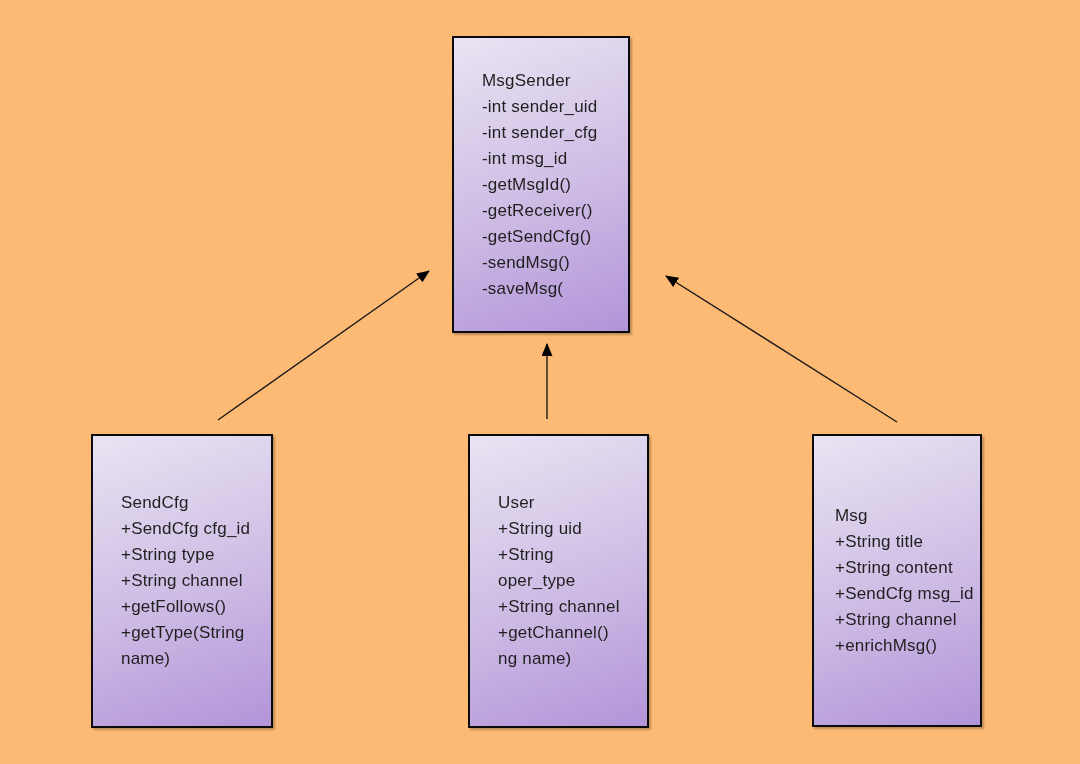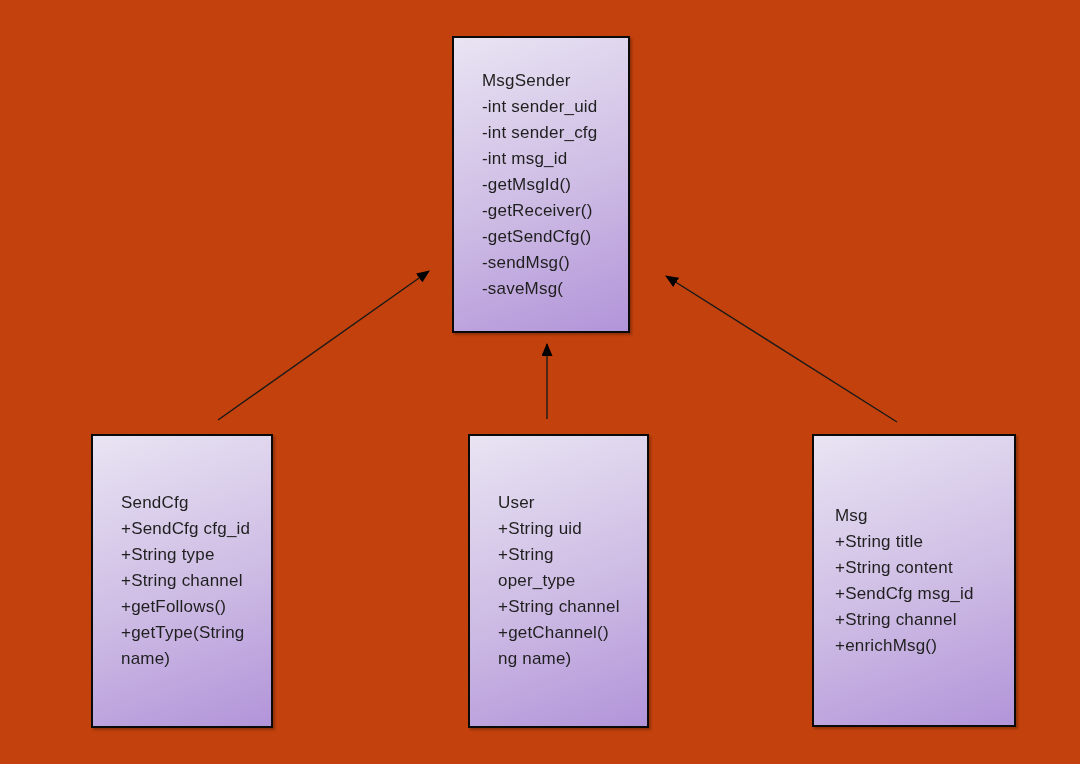--- a/index.html
+++ b/index.html
@@ -4,21 +4,21 @@
 <style>
   html, body {
     margin: 0;
     padding: 0;
     background: #ffffff;
   }
   .canvas {
     position: relative;
     width: 1080px;
     height: 764px;
-    background: #c2410c;
+    background: #fdba74;
     font-family: "Liberation Sans", sans-serif;
     overflow: hidden;
   }
   .edges {
     position: absolute;
     left: 0;
     top: 0;
     width: 1080px;
     height: 764px;
     pointer-events: none;
@@ -31,21 +31,21 @@
     box-shadow: 2px 2px 2px rgba(0,0,0,0.25);
     display: flex;
     flex-direction: column;
     justify-content: center;
     padding-left: 28px;
     padding-right: 6px;
   }
   .box-msgsender { left: 452px; top: 36px;  width: 178px; height: 297px; }
   .box-sendcfg   { left: 91px;  top: 434px; width: 182px; height: 294px; }
   .box-user      { left: 468px; top: 434px; width: 181px; height: 294px; }
-  .box-msg       { left: 812px; top: 434px; width: 204px; height: 293px; padding-left: 21px; }
+  .box-msg       { left: 812px; top: 434px; width: 170px; height: 293px; padding-left: 21px; }
   .line {
     font-size: 17px;
     line-height: 26px;
     color: #1f1f1f;
     white-space: nowrap;
     letter-spacing: 0.2px;
   }
 </style>
 </head>
 <body>

